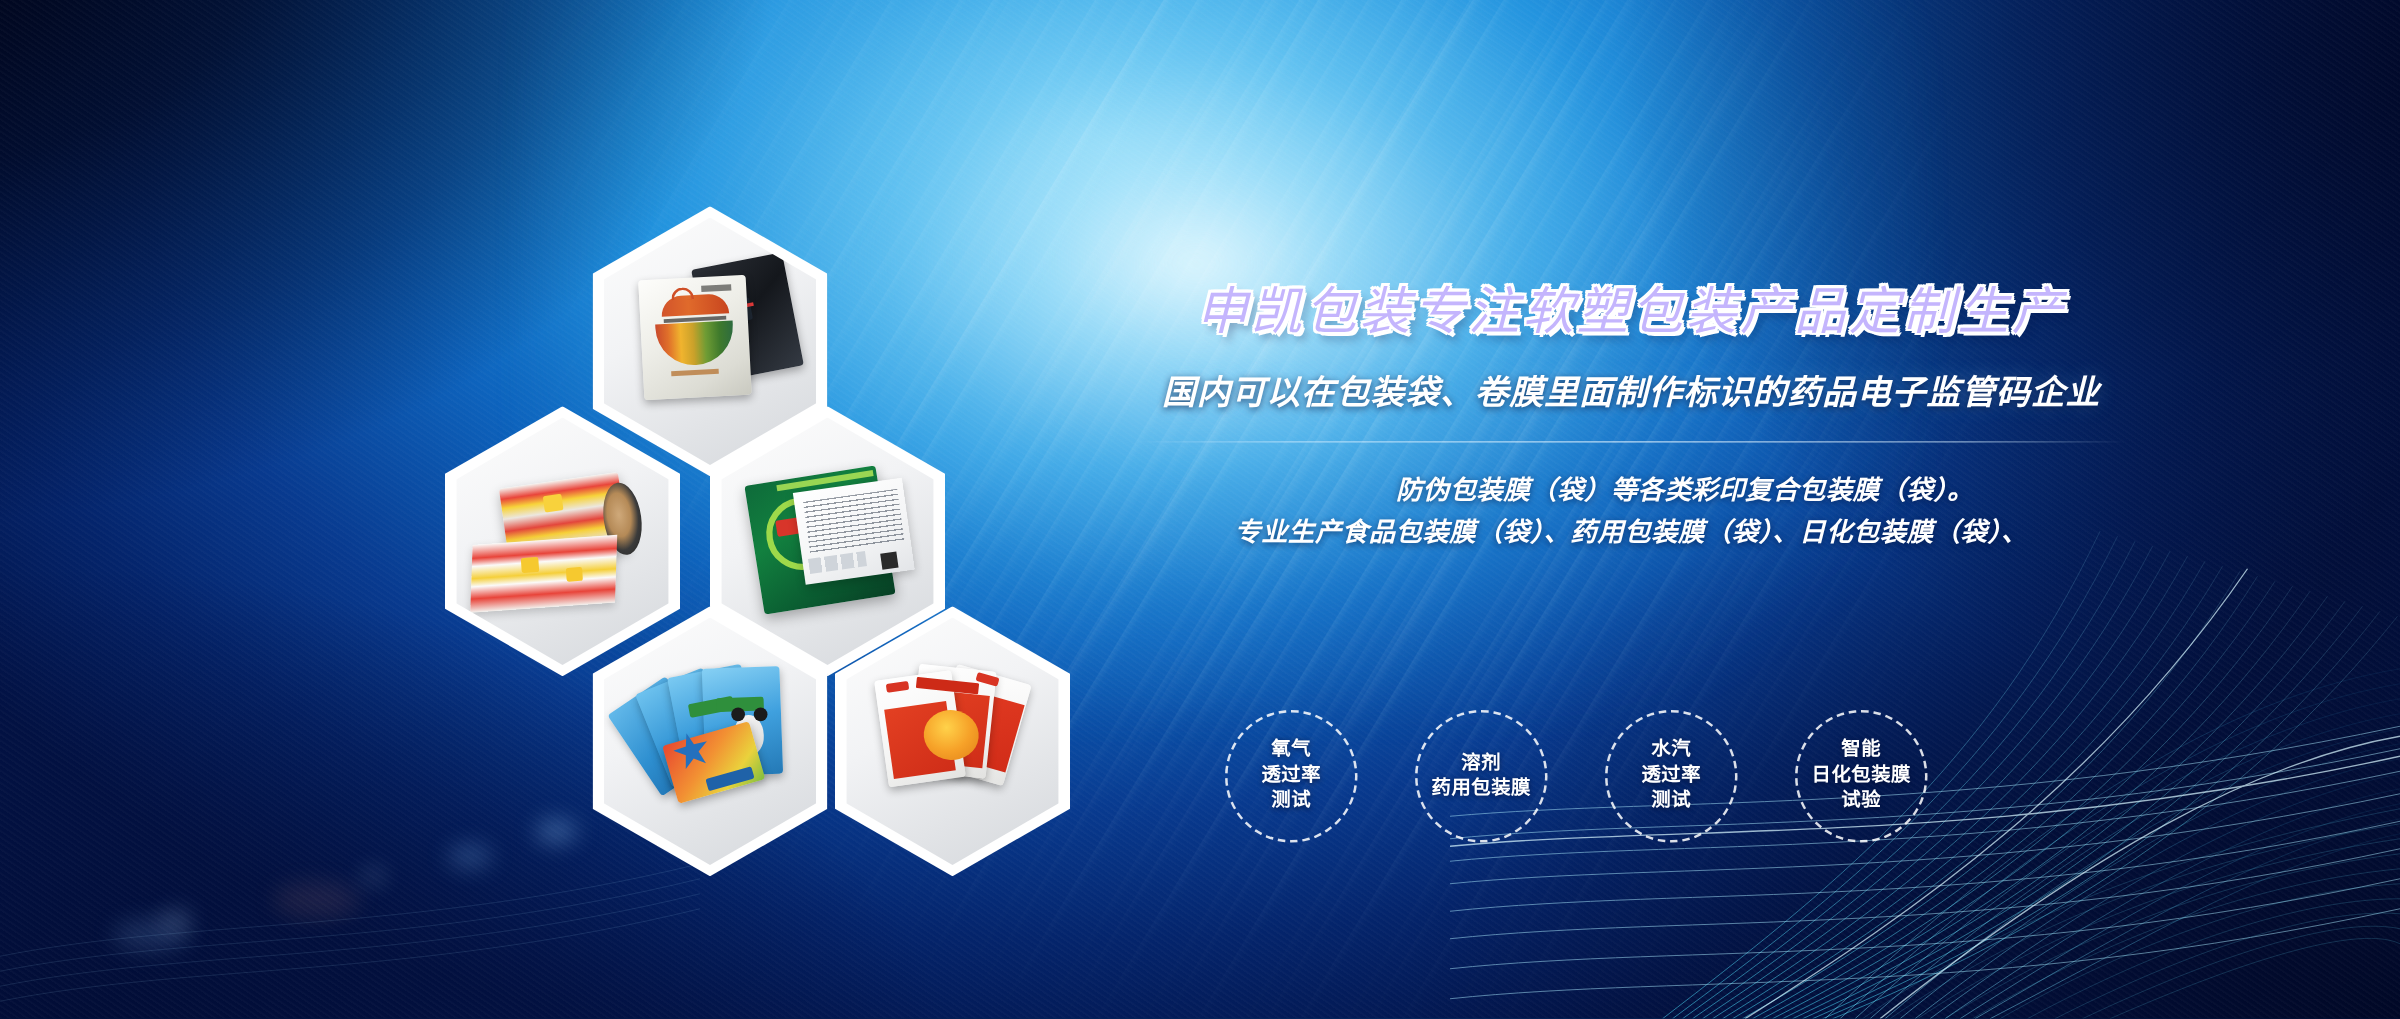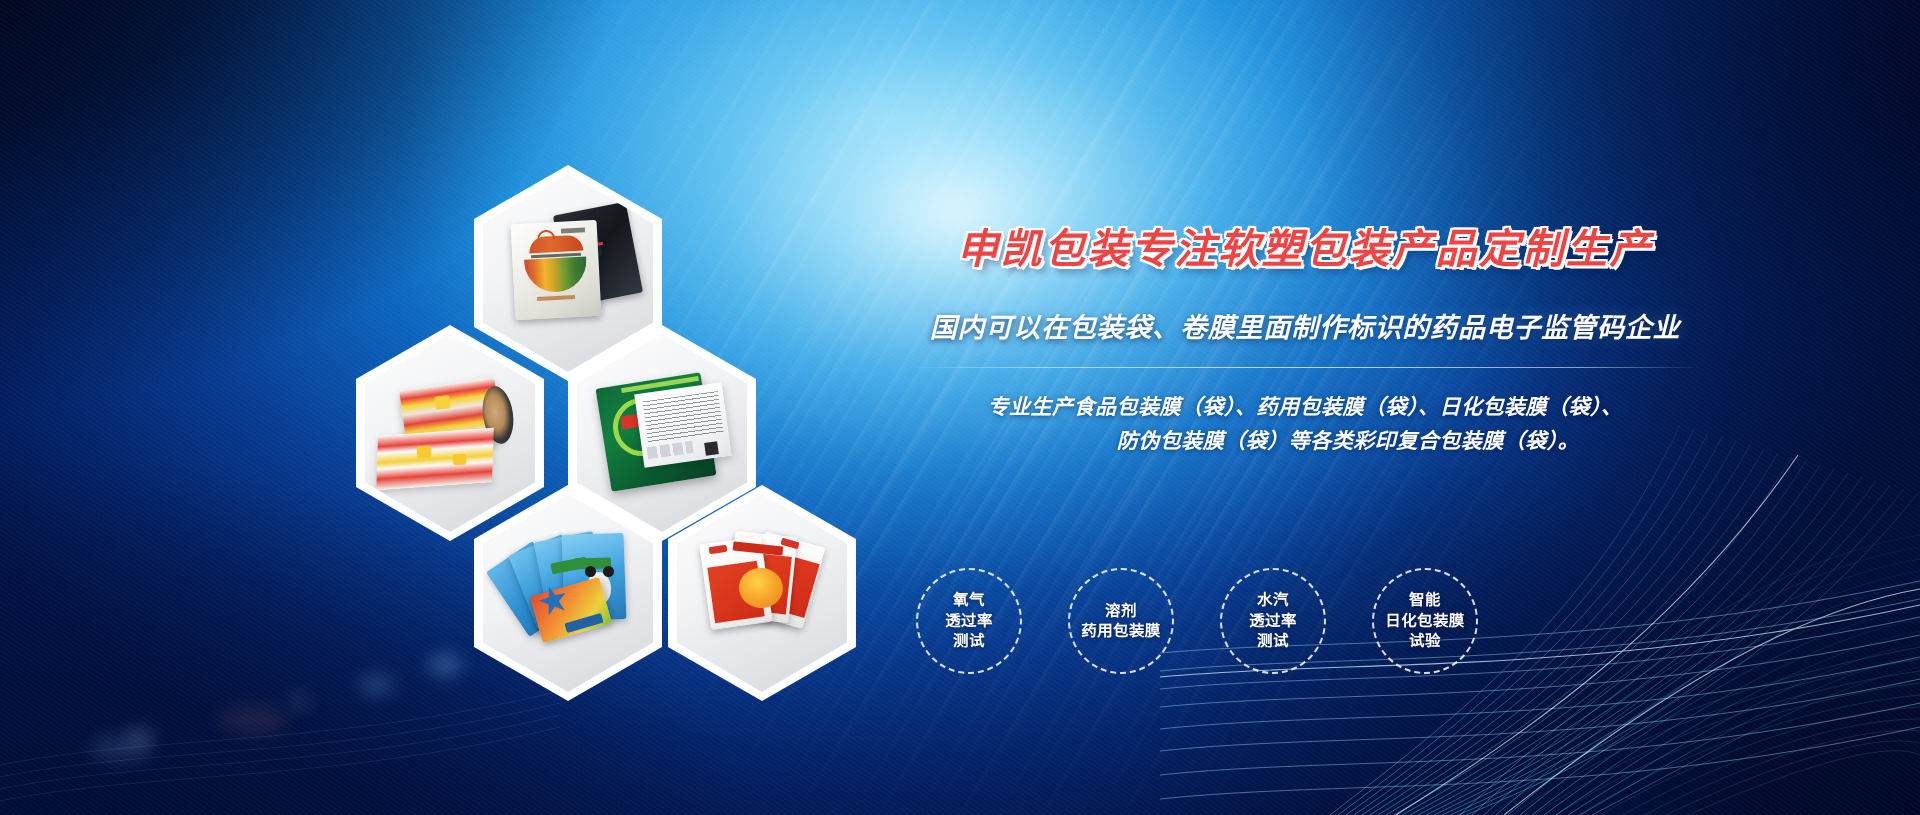--- a/index.html
+++ b/index.html
@@ -104,54 +104,54 @@
     overflow:hidden;
   }
 
   
   .pk{position:absolute;border-radius:3px;box-shadow:0 3px 7px rgba(0,0,0,.3);}
 
   
   .copy{position:absolute;left:790px;top:225px;width:1030px;text-align:center;}
 
   .headline{
-    font-size:41px;font-weight:bold;font-style:italic;
+    font-size:41px;font-weight:normal;font-style:italic;
     letter-spacing:2.5px;
-    color:#ef4444;
+    color:#c4b5fd;
     margin:0;
     line-height:1.18;
     -webkit-text-stroke:1.5px #ffffff;
     paint-order:stroke fill;
     text-shadow:
       2px 0 0 #fff, -2px 0 0 #fff, 0 2px 0 #fff, 0 -2px 0 #fff,
       2px 2px 0 #fff, -2px 2px 0 #fff, 2px -2px 0 #fff, -2px -2px 0 #fff,
       3px 3px 0 #fff, 5px 6px 7px rgba(2,20,70,.45);
   }
-  .sub-wrap{margin-top:36px;}
+  .sub-wrap{margin-top:22px;}
   .subline{
     font-size:27px;font-weight:bold;font-style:italic;
     color:#ffffff;line-height:1.46;
     letter-spacing:.8px;
     margin:0;
     text-shadow:0 2px 6px rgba(1,18,62,.70), 0 0 14px rgba(120,200,255,.35);
   }
   .rule{
     width:790px;height:1px;margin:18px auto 0;
     background:linear-gradient(90deg,rgba(255,255,255,0) 0%,rgba(214,238,255,.62) 16%,rgba(230,245,255,.78) 50%,rgba(214,238,255,.62) 84%,rgba(255,255,255,0) 100%);
   }
   .desc-wrap{margin-top:22px;}
   .descline{
     font-size:21px;font-weight:bold;font-style:italic;
     color:#ffffff;line-height:1.62;letter-spacing:.5px;margin:0;
     text-shadow:0 1px 5px rgba(1,18,62,.6);
   }
   .descline.indent{padding-left:86px;}
 
   
-  .badges{position:absolute;left:916px;top:568px;width:600px;height:120px;}
+  .badges{position:absolute;left:980px;top:568px;width:600px;height:120px;}
   .badge{
     position:absolute;width:106px;height:106px;border-radius:50%;
     border:2px dashed rgba(255,255,255,.86);
     display:flex;align-items:center;justify-content:center;
     text-align:center;
   }
   .badge span{
     font-size:15.5px;font-weight:bold;color:#ffffff;line-height:1.32;
     letter-spacing:.4px;
     text-shadow:0 1px 4px rgba(0,12,48,.7);
@@ -398,22 +398,22 @@
 
     <h1 class="headline">申凯包装专注软塑包装产品定制生产</h1>
 
     <div class="sub-wrap">
       <p class="subline">国内可以在包装袋、卷膜里面制作标识的药品电子监管码企业</p>
     </div>
 
     <div class="rule"></div>
 
     <div class="desc-wrap">
+      <p class="descline indent">防伪包装膜（袋）等各类彩印复合包装膜（袋）。</p>
       <p class="descline">专业生产食品包装膜（袋）、药用包装膜（袋）、日化包装膜（袋）、</p>
-      <p class="descline indent">防伪包装膜（袋）等各类彩印复合包装膜（袋）。</p>
     </div>
   </div>
 
   <div class="badges">
     <div class="badge" style="left:0px;top:0px;">
       <span>氧气
 透过率
 测试</span>
     </div>
     <div class="badge" style="left:152px;top:0px;">

